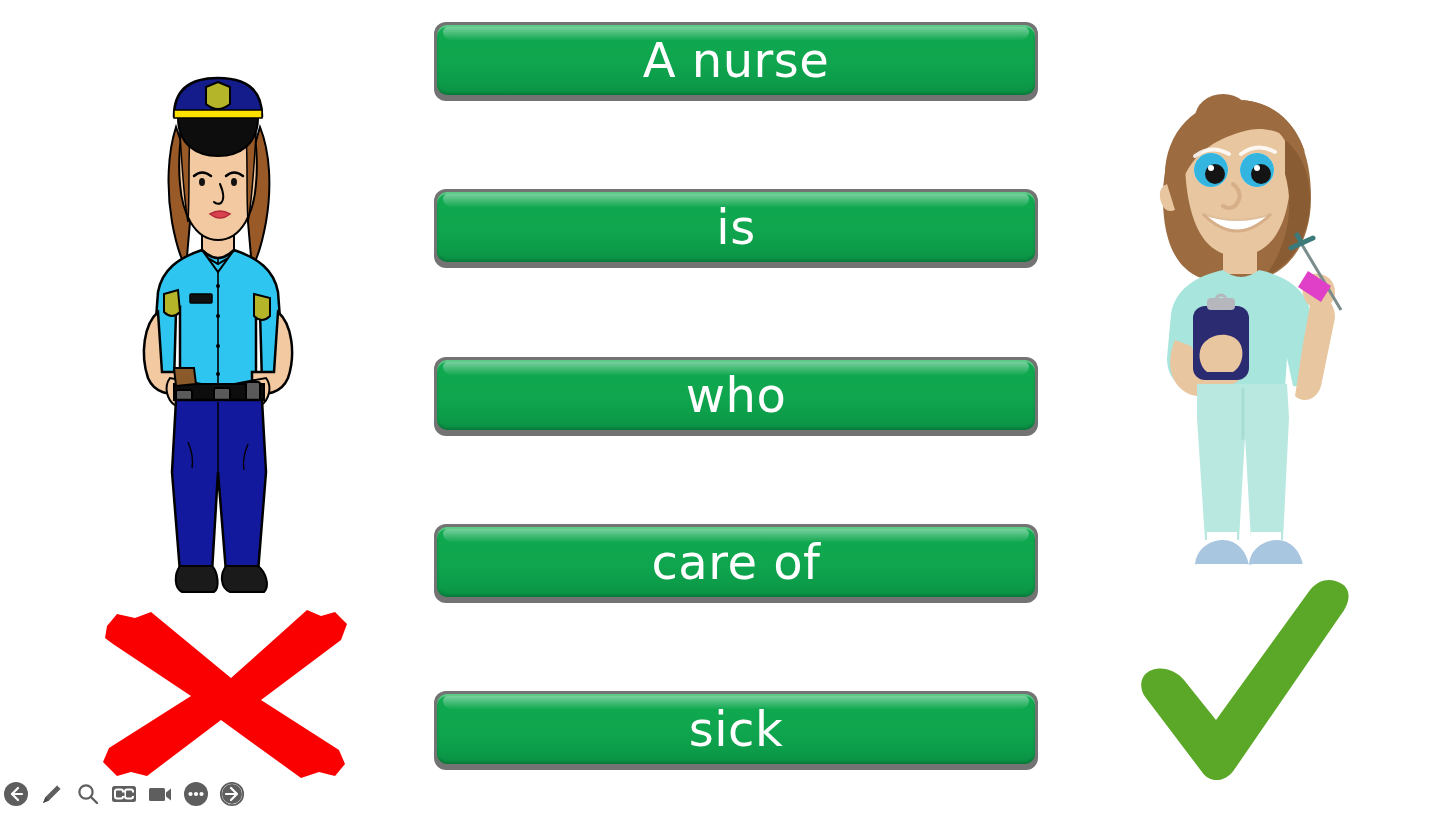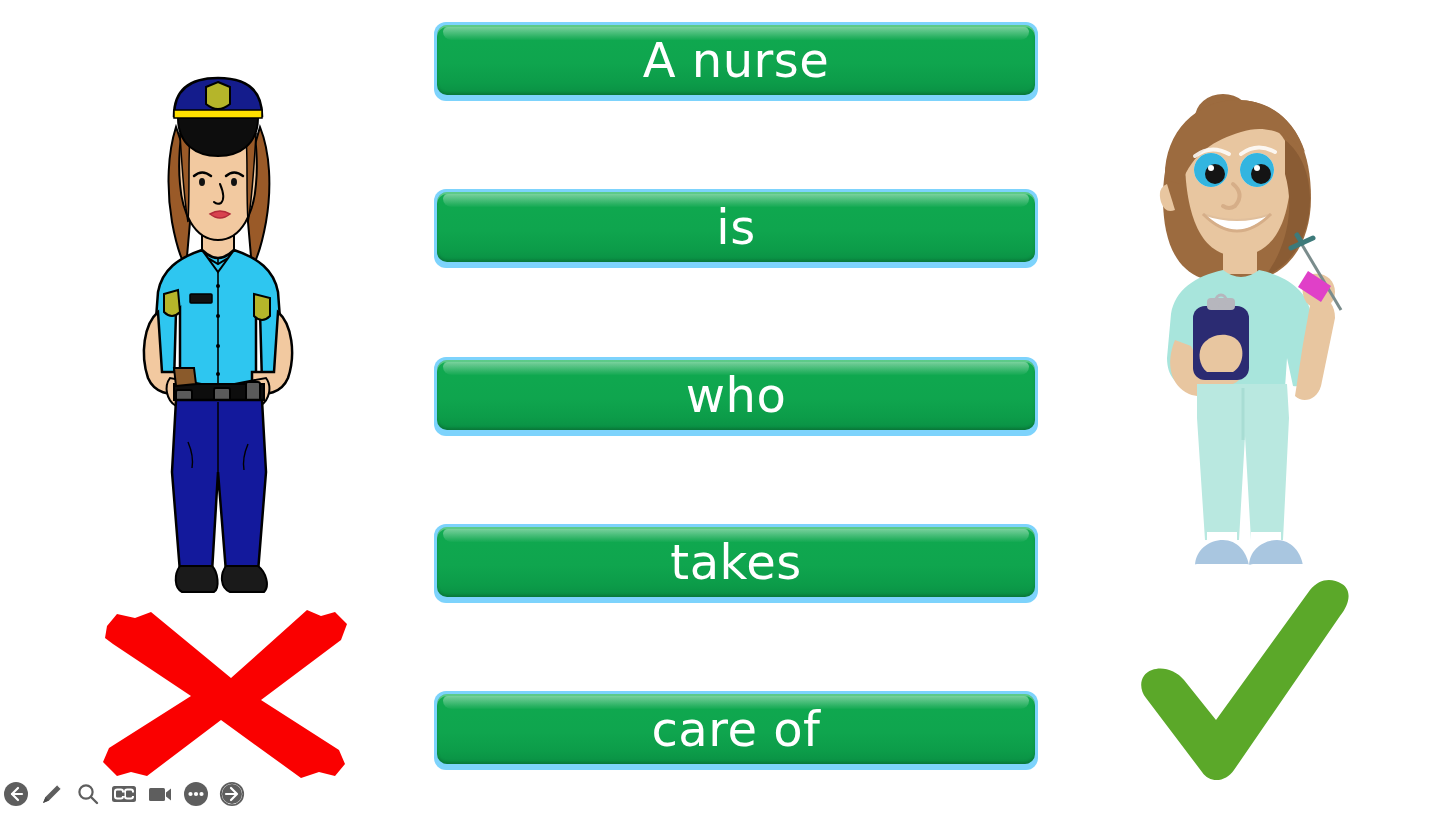--- a/index.html
+++ b/index.html
@@ -23,21 +23,21 @@
     width: 604px;
     height: 748px;
     display: flex;
     flex-direction: column;
     justify-content: space-between;
   }
   .strip {
     position: relative;
     height: 79px;
     border-radius: 12px;
-    background: #7dd3fc;
+    background: #737373;
     padding: 0;
     box-sizing: border-box;
     cursor: pointer;
     text-align: center;
   }
   .strip-inner {
     position: absolute;
     left: 3px;
     right: 3px;
     top: 3px;
@@ -128,32 +128,32 @@
     </div>
   </div>
 
 
   <div class="strip">
     <div class="strip-inner">
       <span class="strip-label">who</span>
     </div>
   </div>
 
-  <div class="strip">
-    <div class="strip-inner">
-      <span class="strip-label">takes</span>
-    </div>
-  </div>
 
   <div class="strip">
     <div class="strip-inner">
       <span class="strip-label">care of</span>
     </div>
   </div>
 
+  <div class="strip">
+    <div class="strip-inner">
+      <span class="strip-label">sick</span>
+    </div>
+  </div>
 
 
 </div>
 
 <div class="character" id="police-officer">
 <svg width="200" height="530" viewBox="0 0 200 530" xmlns="http://www.w3.org/2000/svg">
 
   <path d="M58 55 C50 80 48 115 54 150 C58 172 62 185 68 196 L72 150 L70 90 Z" fill="#9a5a28" stroke="#000" stroke-width="2"></path>
   <path d="M142 55 C152 80 154 115 148 150 C144 172 140 185 134 196 L130 150 L132 90 Z" fill="#9a5a28" stroke="#000" stroke-width="2"></path>
 

